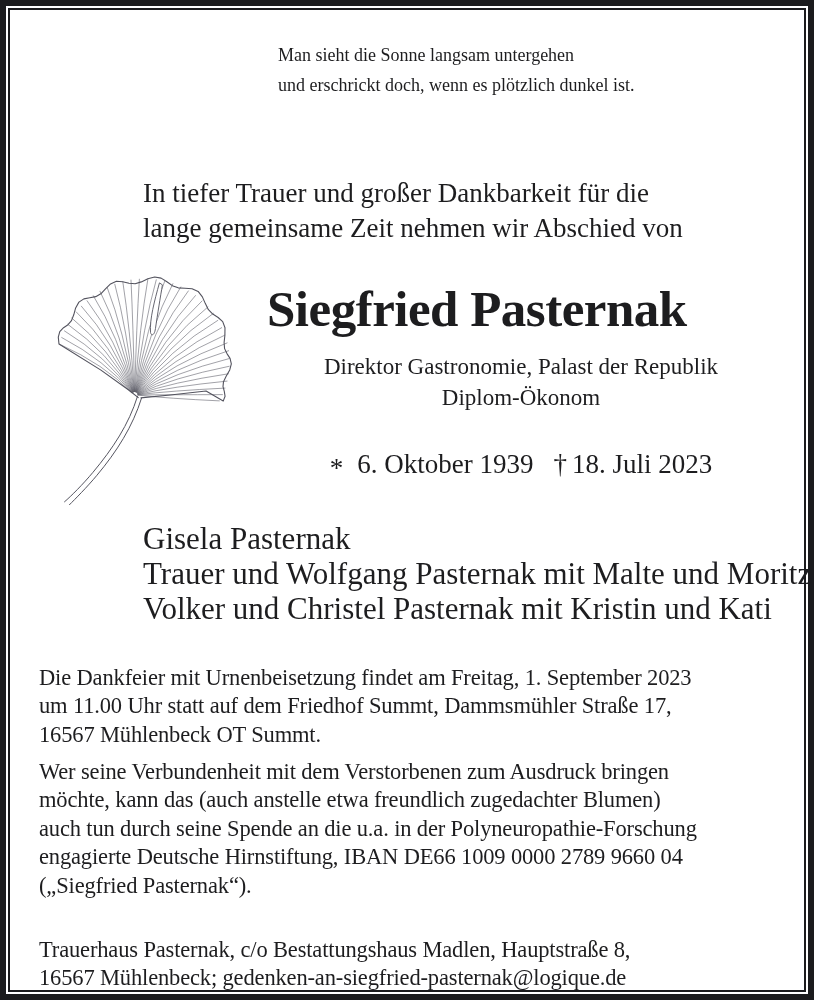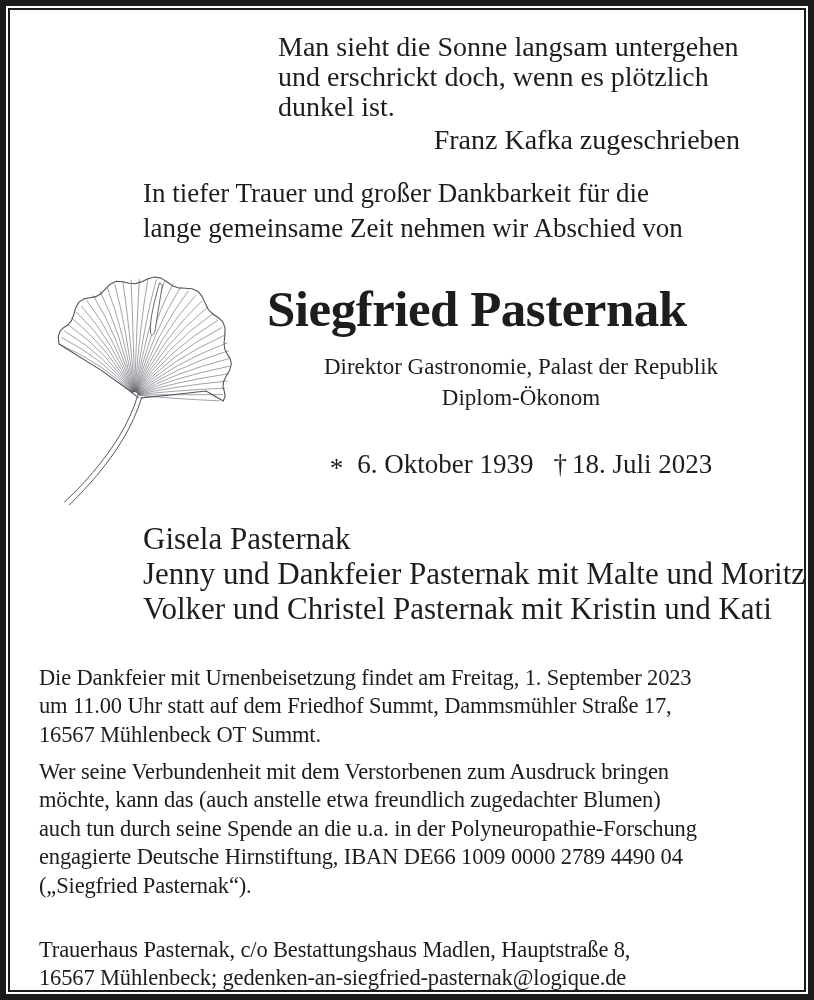--- a/index.html
+++ b/index.html
@@ -4,22 +4,22 @@
 <style>
   html,body{margin:0;padding:0}
   body{
     width:814px;height:1000px;position:relative;overflow:hidden;
     background:#ffffff;color:#1d1d1f;
     font-family:"Liberation Serif","DejaVu Serif",serif;
   }
   .frame-outer{position:absolute;inset:0;border:6px solid #1b1b1d;}
   .frame-inner{position:absolute;inset:8px;border:2px solid #1b1b1d;}
 
-  .quote-block{position:absolute;left:278px;top:32px;width:462px;
-    font-size:28px;line-height:30px;}
+  .quote-block{position:absolute;left:278px;top:40px;width:462px;
+    font-size:18px;line-height:30px;}
   .quote-attr{text-align:right;padding-top:3px;}
 
   .intro-block{position:absolute;left:143px;top:176px;
     font-size:27px;line-height:35px;white-space:nowrap;}
 
   #leaf-svg{position:absolute;left:55px;top:268px;width:194px;height:238px;}
 
   .name{position:absolute;left:267px;top:283px;width:508px;text-align:left;
     font-size:51px;font-weight:bold;line-height:52px;white-space:nowrap;
     letter-spacing:-0.5px;}
@@ -43,21 +43,20 @@
 </style>
 </head>
 <body>
 
 <div class="frame-outer"></div>
 <div class="frame-inner"></div>
 
 <div class="quote-block">
   <div>Man sieht die Sonne langsam untergehen</div>
   <div>und erschrickt doch, wenn es plötzlich dunkel ist.</div>
-  <div class="quote-attr">Franz Kafka zugeschrieben</div>
 </div>
 
 <div class="intro-block">
   <div>In tiefer Trauer und großer Dankbarkeit für die</div>
   <div>lange gemeinsame Zeit nehmen wir Abschied von</div>
 </div>
 
 <svg id="leaf-svg" viewBox="0 0 195 240" aria-hidden="true">
     <g stroke="#53535e" stroke-width="0.55" fill="none">
       <path d="M77.5,126.3 Q49.5,97.1 3.7,76.6"></path>
@@ -110,34 +109,34 @@
   <div>Direktor Gastronomie, Palast der Republik</div>
   <div>Diplom-Ökonom</div>
 </div>
 
 <div class="dates">
   <span class="star">*</span><span class="bdate">6. Oktober 1939</span><span class="dagger">†</span><span class="ddate">18. Juli 2023</span>
 </div>
 
 <div class="family">
   <div>Gisela Pasternak</div>
-  <div>Jenny und Dankfeier Pasternak mit Malte und Moritz</div>
+  <div>Trauer und Wolfgang Pasternak mit Malte und Moritz</div>
   <div>Volker und Christel Pasternak mit Kristin und Kati</div>
 </div>
 
 <div class="para p1">
   <div>Die Dankfeier mit Urnenbeisetzung findet am Freitag, 1. September 2023</div>
   <div>um 11.00 Uhr statt auf dem Friedhof Summt, Dammsmühler Straße 17,</div>
   <div>16567 Mühlenbeck OT Summt.</div>
 </div>
 
 <div class="para p2">
   <div>Wer seine Verbundenheit mit dem Verstorbenen zum Ausdruck bringen</div>
   <div>möchte, kann das (auch anstelle etwa freundlich zugedachter Blumen)</div>
   <div>auch tun durch seine Spende an die u.a. in der Polyneuropathie-Forschung</div>
-  <div>engagierte Deutsche Hirnstiftung, IBAN DE66 1009 0000 2789 4490 04</div>
+  <div>engagierte Deutsche Hirnstiftung, IBAN DE66 1009 0000 2789 9660 04</div>
   <div>(„Siegfried Pasternak“).</div>
 </div>
 
 <div class="para p3">
   <div>Trauerhaus Pasternak, c/o Bestattungshaus Madlen, Hauptstraße 8,</div>
   <div>16567 Mühlenbeck; gedenken-an-siegfried-pasternak@logique.de</div>
 </div>
 
 </body></html>

